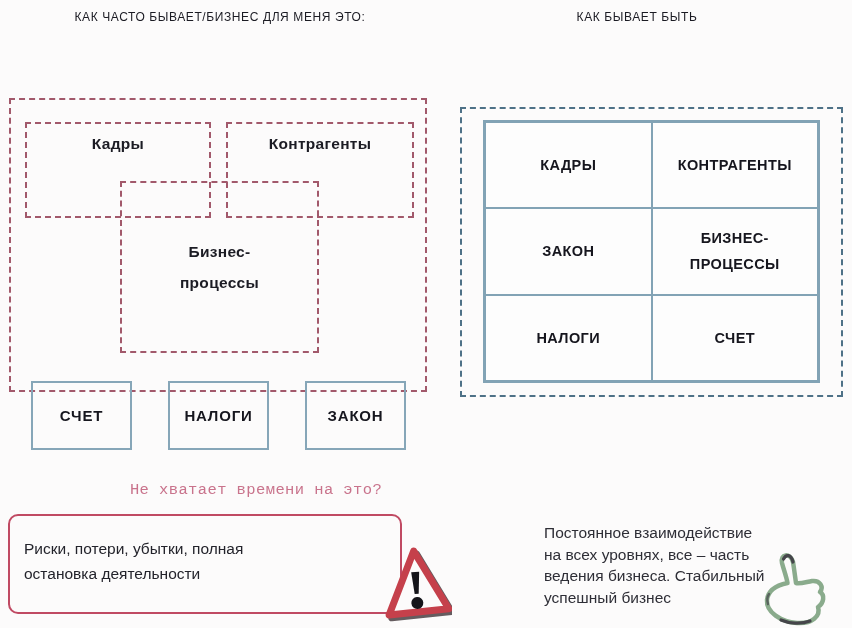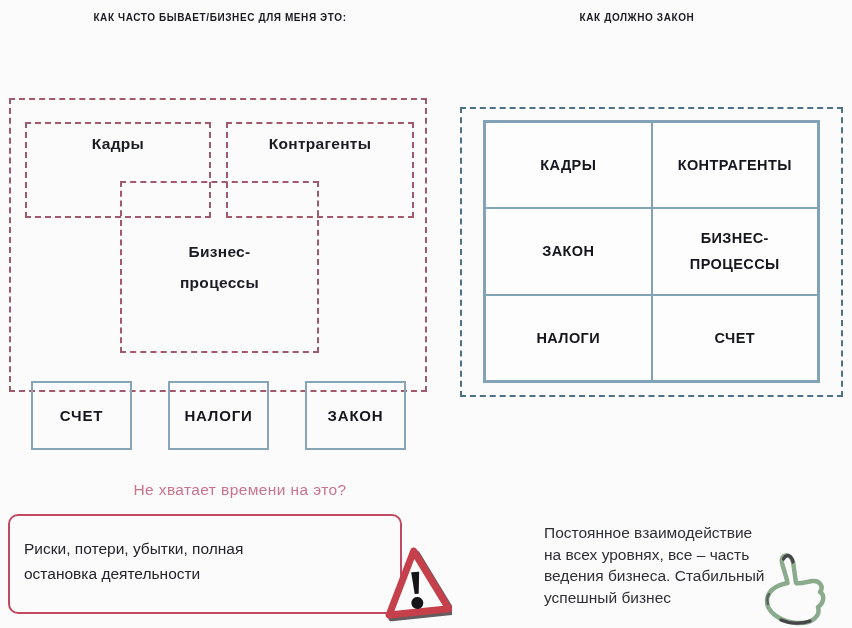--- a/index.html
+++ b/index.html
@@ -7,22 +7,22 @@
   body {
     font-family: "Liberation Sans", sans-serif;
     background: #fcfbfb;
     color: #1c1c24;
     overflow: hidden;
   }
   #stage { position: relative; width: 852px; height: 628px; }
 
   .title {
     position: absolute;
-    font-weight: bold;
-    font-size: 10px;
+    font-weight: normal;
+    font-size: 12px;
     letter-spacing: 0.6px;
     line-height: 23px;
     text-align: center;
     color: #1b1b23;
   }
   #left-title  { left: 0px;  top: 6px;  width: 440px; }
   #right-title { left: 467px; top: 6px; width: 340px; }
 
   .dashed-box {
     position: absolute;
@@ -51,23 +51,24 @@
     background: transparent;
     display: flex; align-items: center; justify-content: center;
     font-weight: bold; font-size: 15px; letter-spacing: 0.8px;
     color: #16161e;
   }
   #box-schet  { left: 31px; }
   #box-nalogi { left: 168px; }
   #box-zakon  { left: 305px; }
 
   #question-text {
-    position: absolute; left: 60px; top: 481px; width: 360px;
+    position: absolute; left: 76px; top: 481px; width: 360px;
     text-align: center; font-size: 15.5px; letter-spacing: 0.4px;
     color: #c9738c;
+    font-family: Liberation Mono, monospace;
   }
 
   #risk-box {
     position: absolute; left: 8px; top: 514px; width: 394px; height: 100px;
     border: 2px solid #c04a63; border-radius: 10px;
     background: transparent;
     padding-left: 23px;
   }
   #risk-text {
     position: absolute; left: 14px; top: 20px; width: 330px;
@@ -110,21 +111,21 @@
 </head>
 <body>
 
 <div id="stage">
 
   <div class="title" id="left-title">
     <div>КАК ЧАСТО БЫВАЕТ/БИЗНЕС ДЛЯ МЕНЯ ЭТО:</div>
   </div>
 
   <div class="title" id="right-title">
-    <div>КАК ДОЛЖНО ЗАКОН</div>
+    <div>КАК БЫВАЕТ БЫТЬ</div>
   </div>
 
   <div class="dashed-box" id="outer-left"></div>
 
   <div class="dashed-box" id="box-kadry">
     <div class="dash-label">Кадры</div>
   </div>
 
   <div class="dashed-box" id="box-kontr">
     <div class="dash-label">Контрагенты</div>

